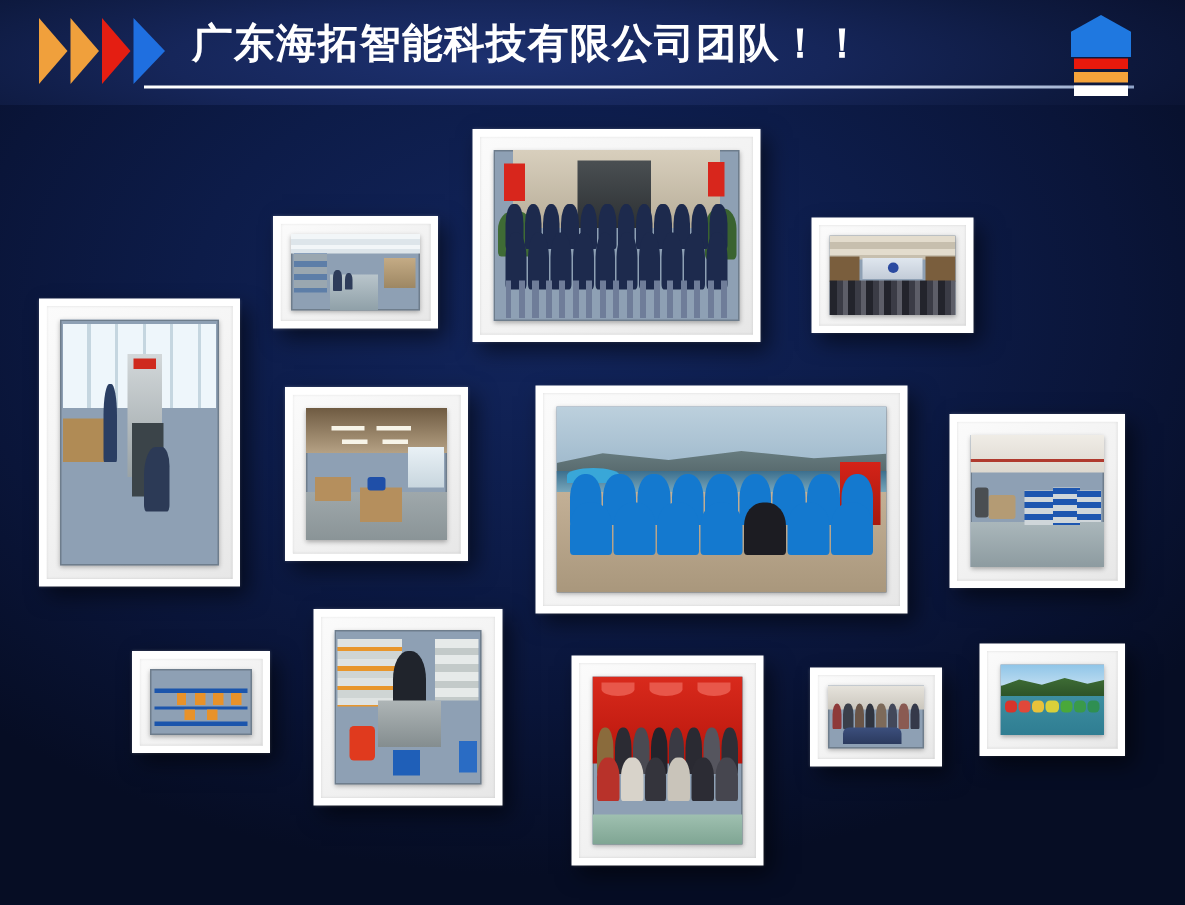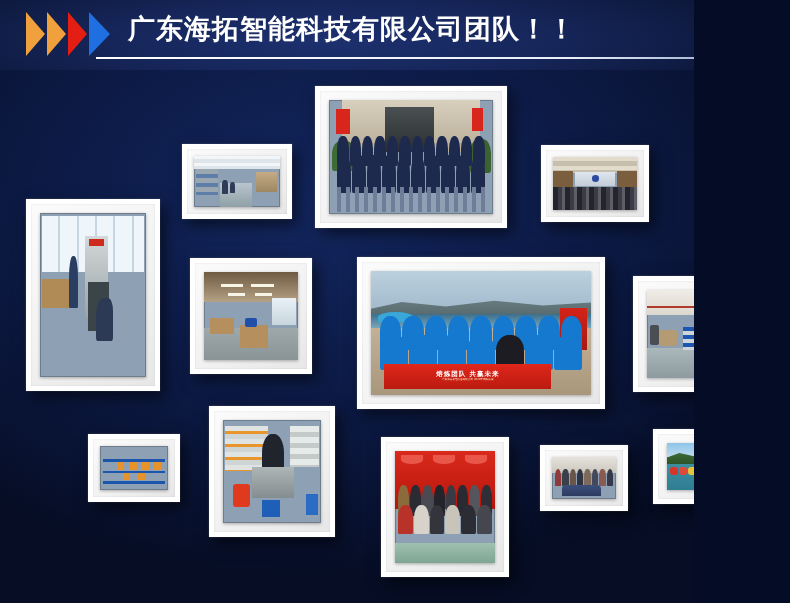--- a/index.html
+++ b/index.html
@@ -8,21 +8,21 @@
   body {
     width: 790px;
     height: 603px;
     overflow: hidden;
     font-family: "Liberation Sans", "DejaVu Sans", sans-serif;
     background: #050d26;
   }
 
   .page {
     position: relative;
-    width: 694px;
+    width: 790px;
     height: 603px;
     background:
       radial-gradient(ellipse 620px 430px at 46% 34%, #13265e 0%, #0d1c49 38%, #0a1539 62%, #060d24 88%),
       linear-gradient(160deg, #0d1b46 0%, #0a1536 45%, #050b1e 100%);
     overflow: hidden;
   }
 
   
   .header {
     position: absolute;
@@ -411,24 +411,20 @@
         </div>
         <div class="prow front">
           <span></span>
             <span></span>
             <span></span>
             <span></span>
           <span style="background:#1c1c22;"></span>
             <span></span>
             <span></span>
         </div>
-        <div class="banner">
-          <div class="b1">熔炼团队  共赢未来</div>
-          <div class="b2">广东海拓机电设备有限公司 2020年团队拓展</div>
-        </div>
       </div>
     </div>
   </div>
 
   <div class="frame" style="left:633px; top:276px; width:117px; height:116px;">
     <div class="mat">
       <div class="photo ph-ware">
         <div class="ceil"></div>
         <div class="beam"></div>
         <div class="flr"></div>

